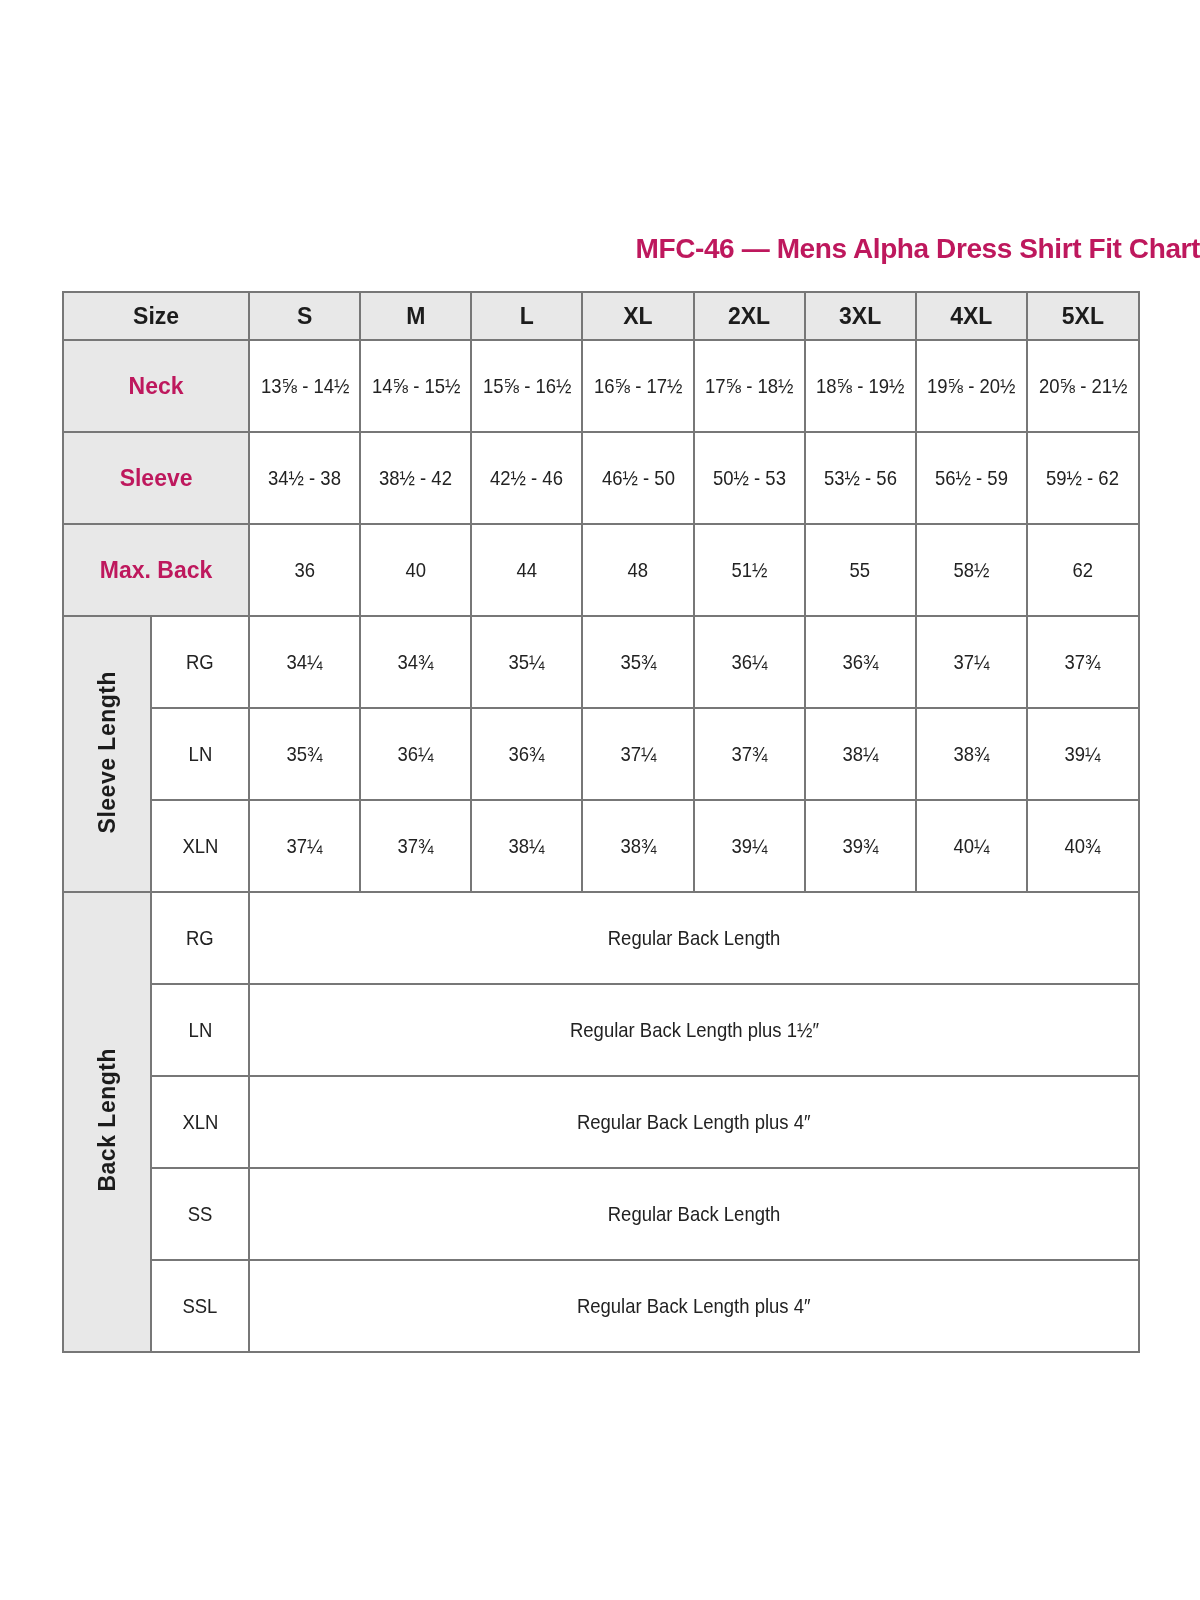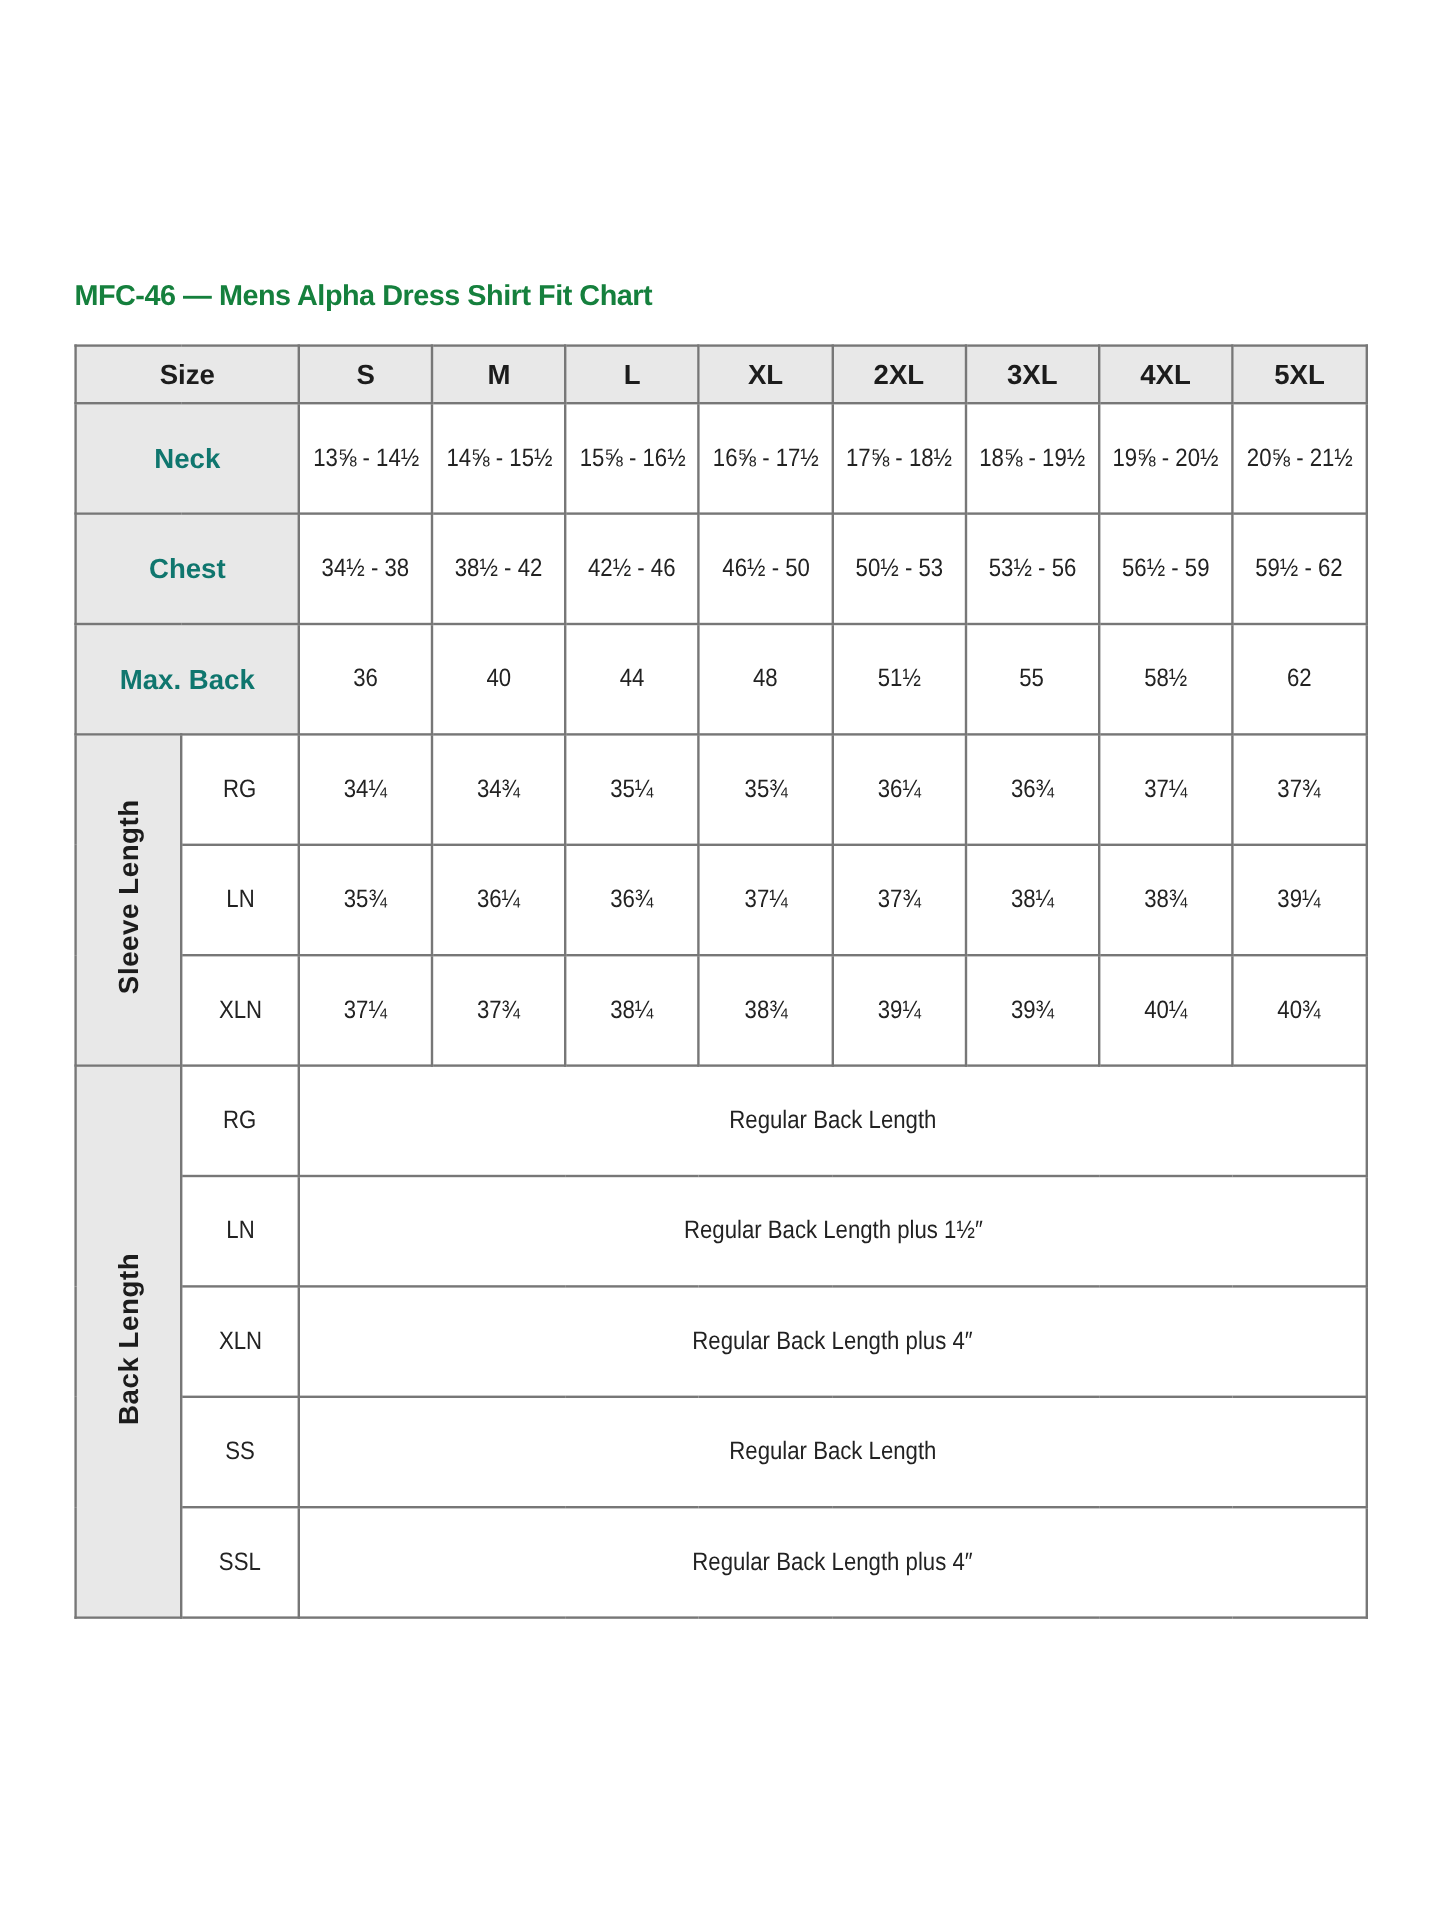--- a/index.html
+++ b/index.html
@@ -12,45 +12,46 @@
     font-family: "Liberation Sans", sans-serif;
     color: #1e1e1e;
   }
   .page {
     width: 1200px;
     height: 1600px;
     padding: 233px 0 0 62px;
     background: #ffffff;
   }
   .title {
-    font-size: 24px;
+    font-size: 28px;
     font-weight: 700;
-    color: #15803d;
+    color: #be185d;
     letter-spacing: -0.4px;
     margin: 0 0 26px 0;
     font-family: "Liberation Sans", sans-serif;
+    text-align: right;
   }
   table.fit {
     border-collapse: collapse;
     table-layout: fixed;
     width: 1078px;
     border: 2px solid #777777;
   }
   table.fit td {
     border: 2px solid #777777;
     text-align: center;
     vertical-align: middle;
     padding: 0;
     overflow: hidden;
   }
   .gray { background: #e8e8e8; }
   tr.hrow { height: 48px; }
   tr.hrow td { font-weight: 700; font-size: 23px; color: #1c1c1c; }
   tr.drow { height: 92px; }
-  td.lbl { font-weight: 700; font-size: 23px; color: #0f766e; }
+  td.lbl { font-weight: 700; font-size: 23px; color: #be185d; }
   td.vlbl { padding: 0; }
   .vtext {
     display: inline-block;
     writing-mode: vertical-rl;
     transform: rotate(180deg);
     font-weight: 700;
     font-size: 23px;
     color: #1c1c1c;
     letter-spacing: 0.5px;
     white-space: nowrap;
@@ -102,21 +103,21 @@
       <td class="val"><span class="cond">14⅝ - 15½</span></td>
       <td class="val"><span class="cond">15⅝ - 16½</span></td>
       <td class="val"><span class="cond">16⅝ - 17½</span></td>
       <td class="val"><span class="cond">17⅝ - 18½</span></td>
       <td class="val"><span class="cond">18⅝ - 19½</span></td>
       <td class="val"><span class="cond">19⅝ - 20½</span></td>
       <td class="val"><span class="cond">20⅝ - 21½</span></td>
     </tr>
 
     <tr class="drow">
-      <td colspan="2" class="gray lbl">Chest</td>
+      <td colspan="2" class="gray lbl">Sleeve</td>
       <td class="val"><span class="cond">34½ - 38</span></td>
       <td class="val"><span class="cond">38½ - 42</span></td>
       <td class="val"><span class="cond">42½ - 46</span></td>
       <td class="val"><span class="cond">46½ - 50</span></td>
       <td class="val"><span class="cond">50½ - 53</span></td>
       <td class="val"><span class="cond">53½ - 56</span></td>
       <td class="val"><span class="cond">56½ - 59</span></td>
       <td class="val"><span class="cond">59½ - 62</span></td>
     </tr>
 

